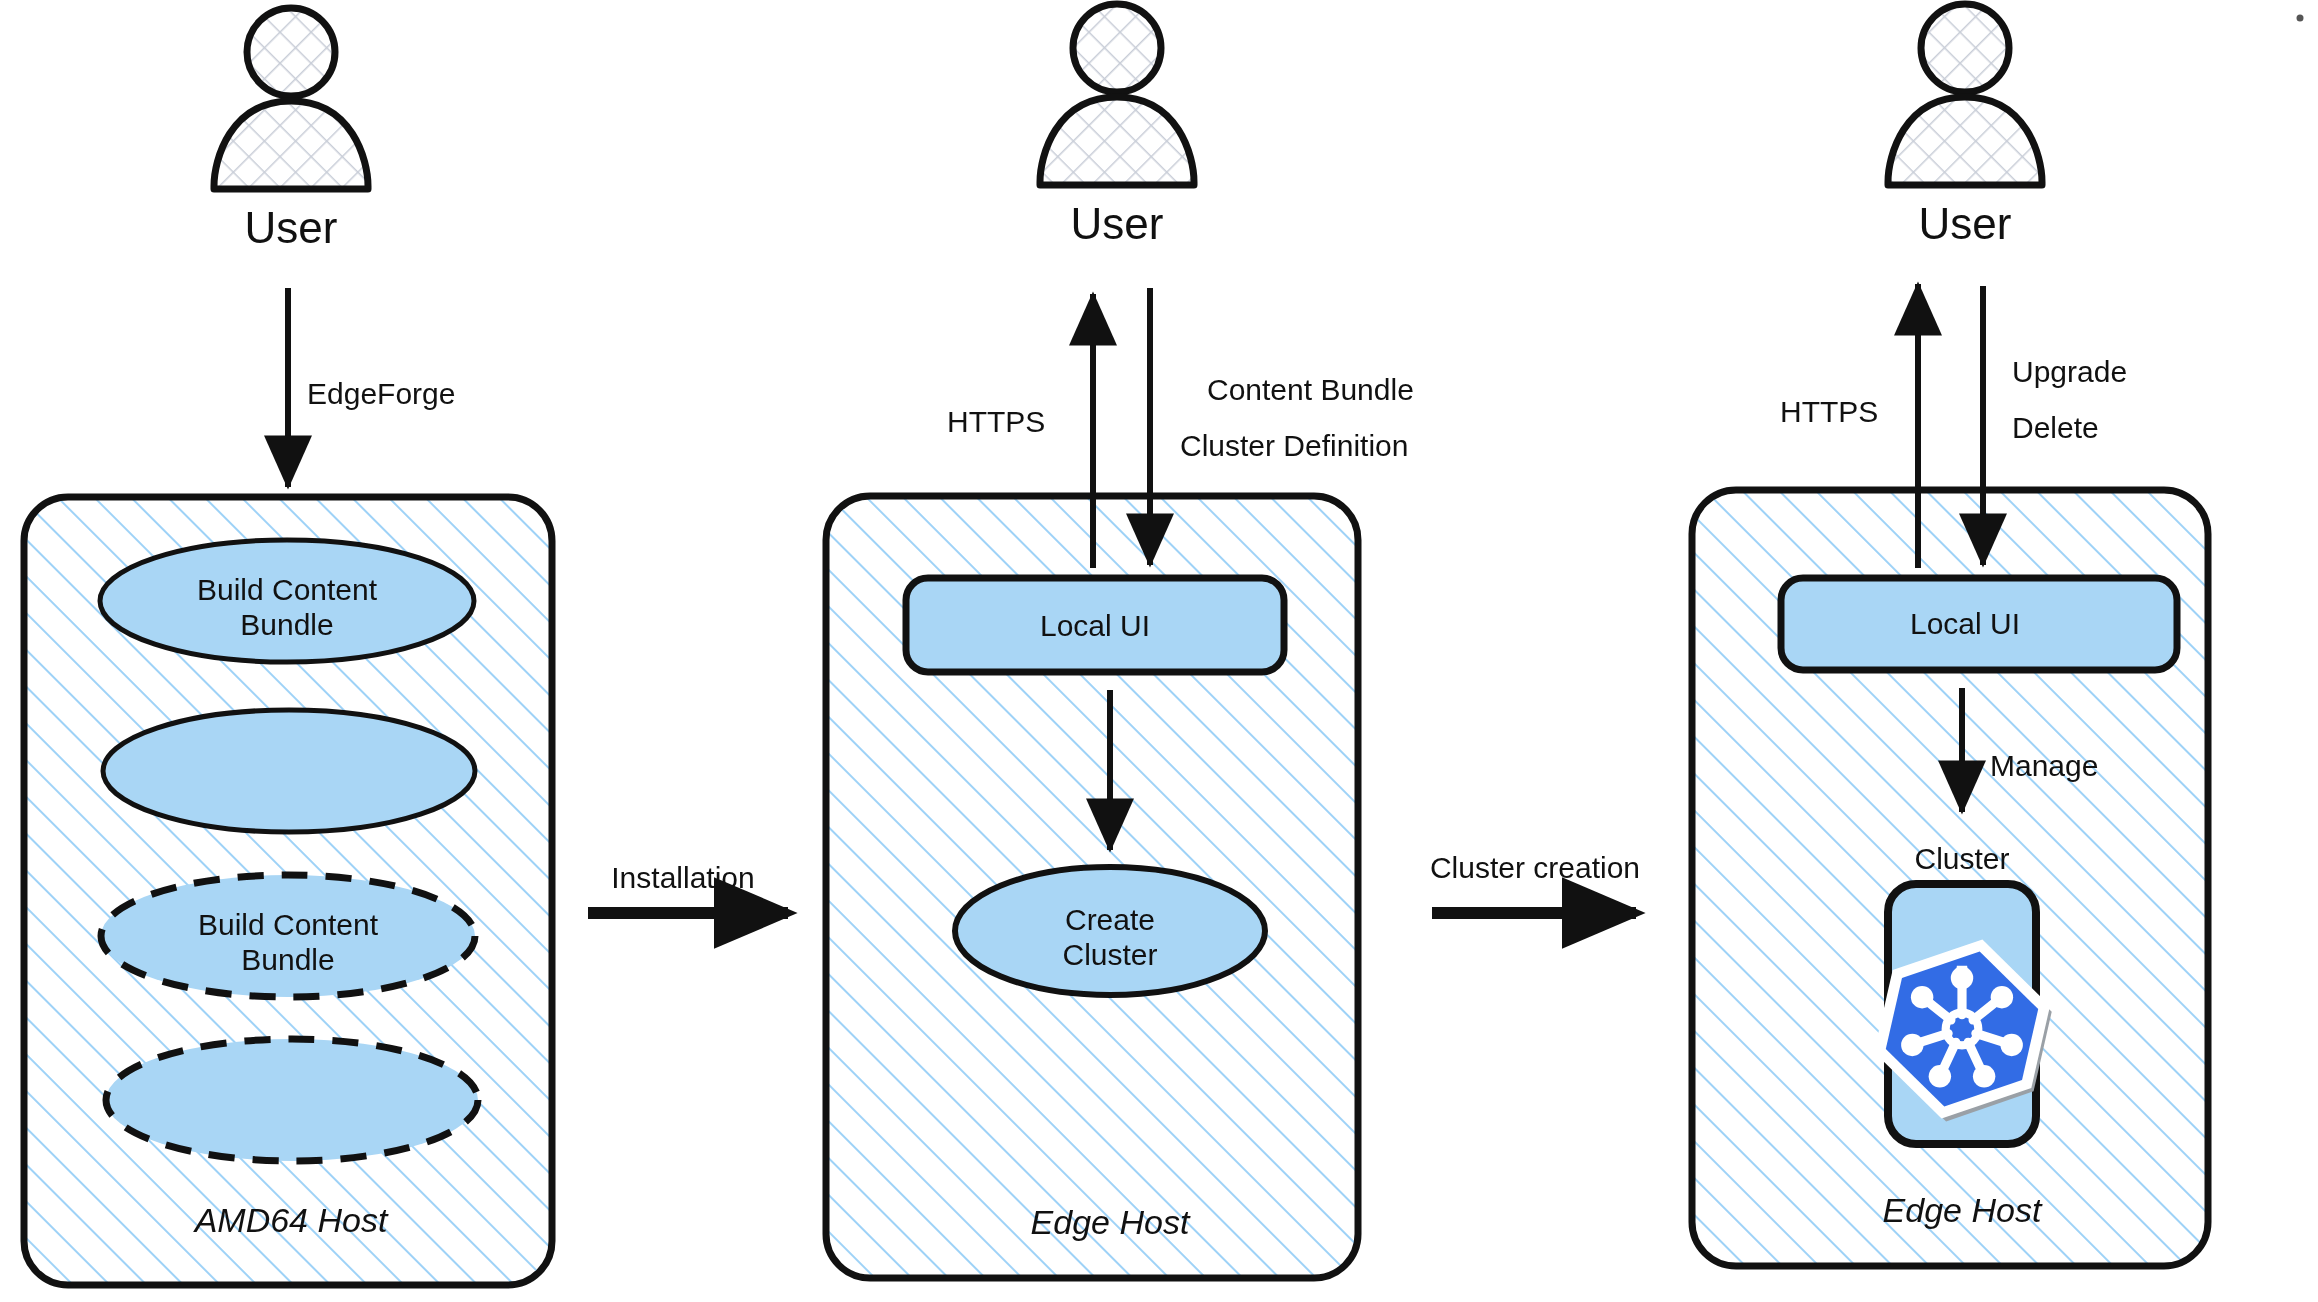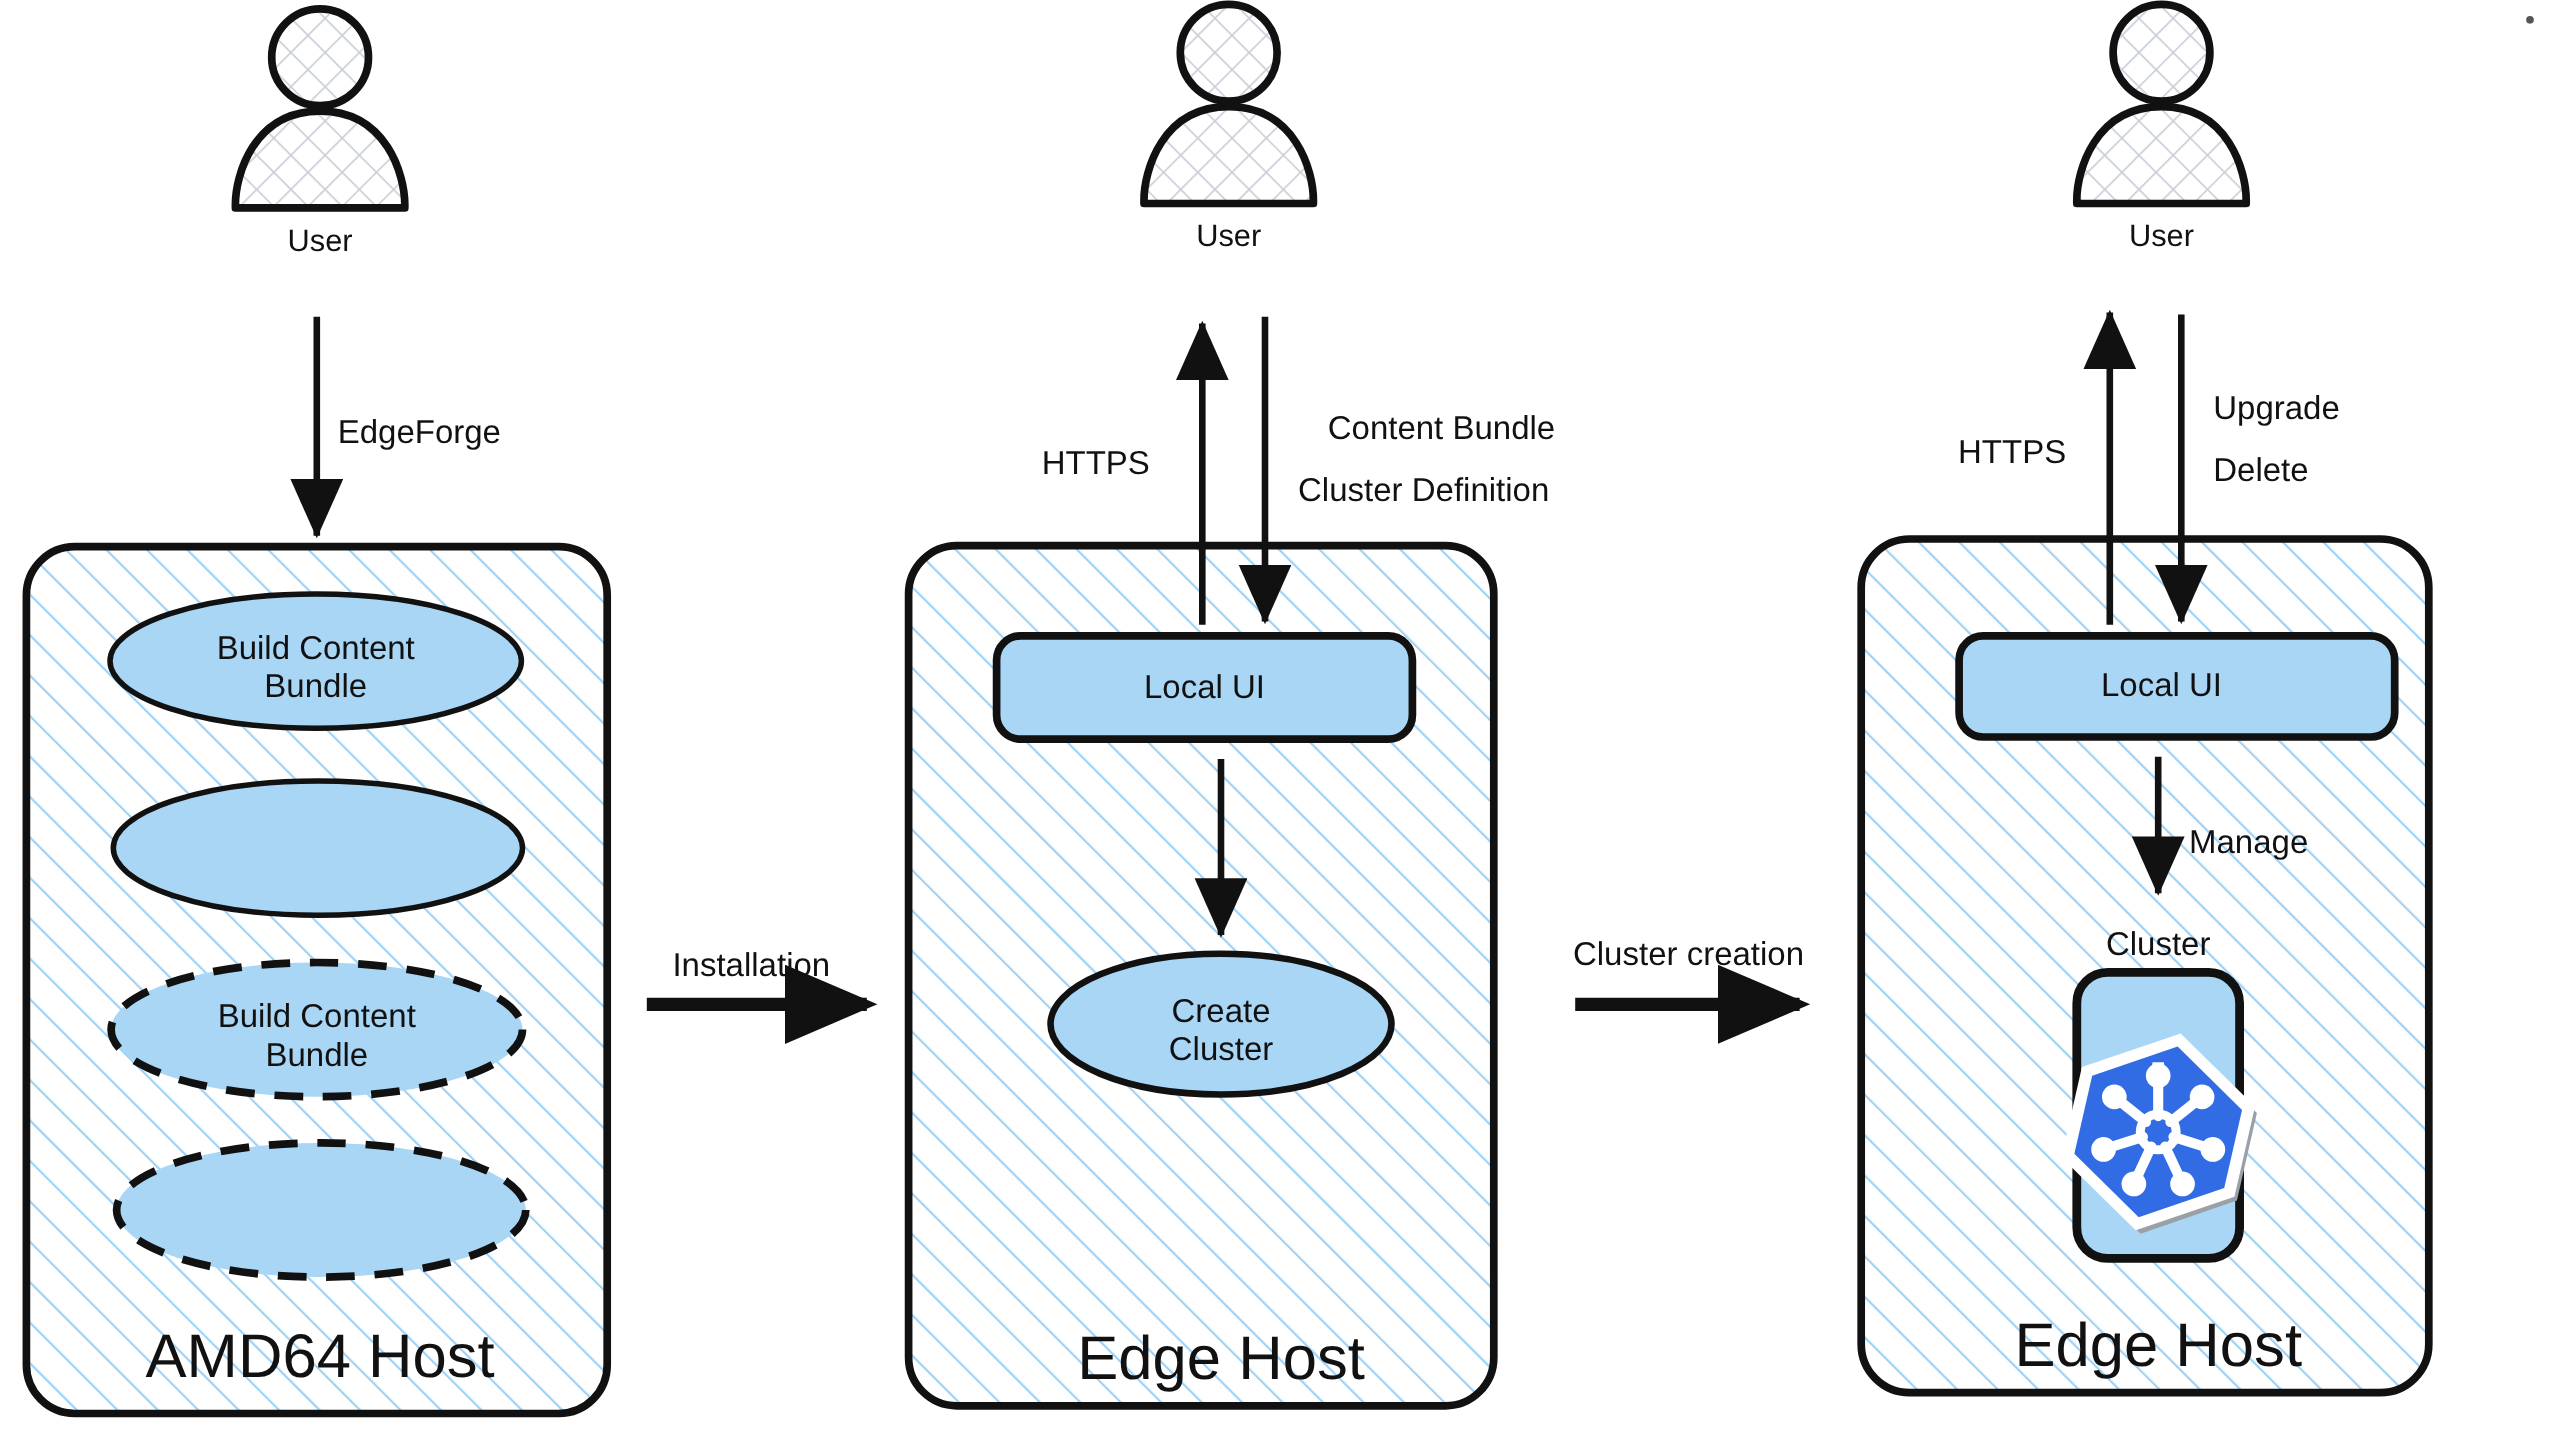--- a/index.html
+++ b/index.html
@@ -25,22 +25,22 @@
     height: 1302px;
   }
   .lbl {
     position: absolute;
     color: #111111;
     white-space: pre;
     line-height: 1.18;
     text-align: center;
     pointer-events: none;
   }
-  .lbl-actor   { font-size: 28px; }
-  .lbl-host    { font-size: 56px; }
+  .lbl-actor   { font-size: 44px; }
+  .lbl-host    { font-size: 34px; font-style: italic; }
   .lbl-edgearr { font-size: 30px; }
   .lbl-node    { font-size: 30px; }
   .lbl-conn    { font-size: 30px; }
   .lbl-cluster { font-size: 30px; }
   .ctr { transform: translateX(-50%); }
 </style>
 </head>
 <body>
 
 <div id="canvas">

